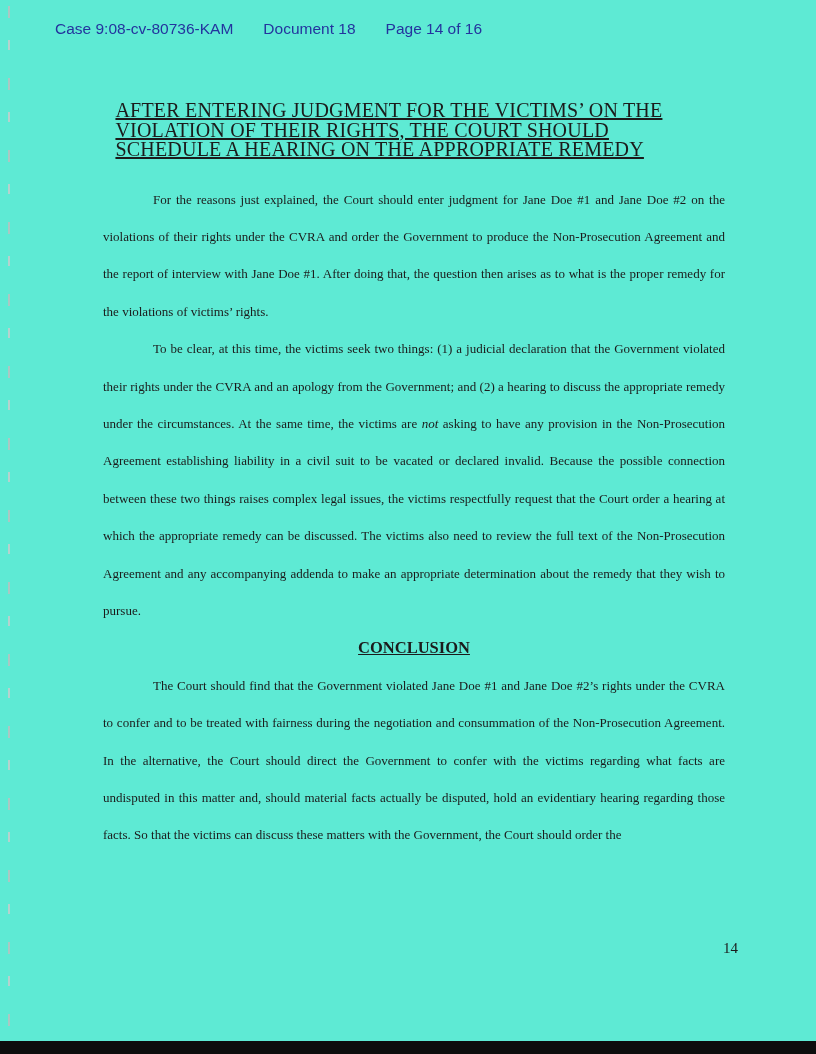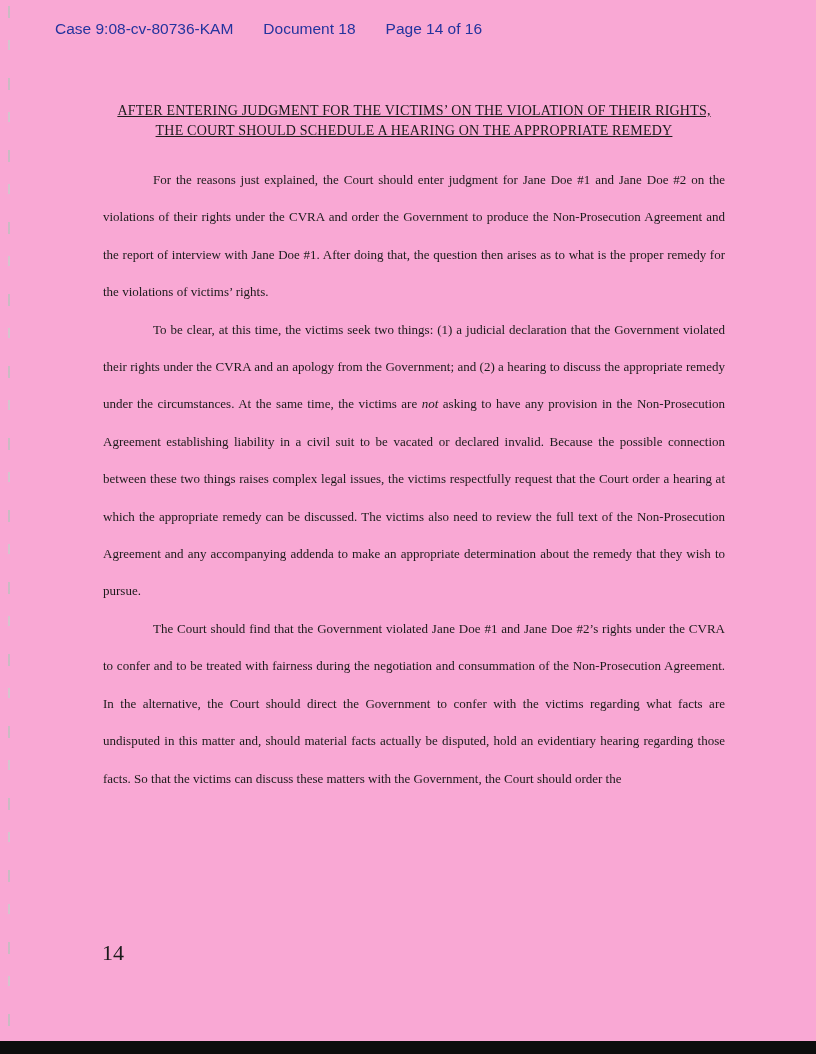--- a/index.html
+++ b/index.html
@@ -1,21 +1,21 @@
 <!DOCTYPE html>
 <html style="--header-color: #24349e;"><head>
 <meta charset="utf-8">
 <style>
   html, body { margin: 0; padding: 0; background: #e8e8e8; }
   .page {
     position: relative;
     width: 816px;
     height: 1054px;
     margin: 0 auto;
-    background: #f9a8d4;
+    background: #5eead4;
     overflow: hidden;
   }
   
   .scan-artifact-left {
     position: absolute;
     left: 8px;
     top: 6px;
     bottom: 16px;
     width: 2px;
     background: repeating-linear-gradient(
@@ -43,24 +43,23 @@
     position: absolute;
     top: 101px;
     left: 103px;
     width: 622px;
     font-family: "Liberation Serif", "DejaVu Serif", serif;
     color: #1b1b1b;
   }
   .section-heading {
     margin: 0 auto 21px auto;
     width: 96%;
-    font-size: 14px;
+    font-size: 20px;
     font-weight: normal;
     line-height: 19.5px;
-    text-align: center;
     text-decoration: underline;
     letter-spacing: 0.2px;
   }
   .para {
     margin: 0;
     font-size: 13px;
     line-height: 37.4px;
     text-align: justify;
     text-indent: 50px;
   }
@@ -69,25 +68,25 @@
     margin: 0;
     font-size: 16.5px;
     font-weight: bold;
     line-height: 37.4px;
     text-align: center;
   }
   .conclusion-heading span { text-decoration: underline; }
   .page-number {
     position: absolute;
     top: 940px;
-    left: 102px;
+    left: 116px;
     width: 622px;
-    text-align: left;
+    text-align: right;
     font-family: "Liberation Serif", "DejaVu Serif", serif;
-    font-size: 22px;
+    font-size: 15px;
     color: #1b1b1b;
   }
   .bottom-bar {
     position: absolute;
     left: 0;
     right: 0;
     bottom: 0;
     height: 13px;
     background: #0d0d0d;
   }
@@ -106,20 +105,21 @@
   </header>
 
   <main class="doc-body">
 
     <h1 class="section-heading">AFTER ENTERING JUDGMENT FOR THE VICTIMS’ ON THE VIOLATION OF THEIR RIGHTS, THE COURT SHOULD SCHEDULE A HEARING ON THE APPROPRIATE REMEDY</h1>
 
     <p class="para">For the reasons just explained, the Court should enter judgment for Jane Doe #1 and Jane Doe #2 on the violations of their rights under the CVRA and order the Government to produce the Non-Prosecution Agreement and the report of interview with Jane Doe #1.  After doing that, the question then arises as to what is the proper remedy for the violations of victims’ rights.</p>
 
     <p class="para"><span>To be clear, at this time, the victims seek two things: (1) a judicial declaration that the Government violated their rights under the CVRA and an apology from the Government; and (2) a hearing to discuss the appropriate remedy under the circumstances.  At the same time, the victims are </span><i>not</i><span> asking to have any provision in the Non-Prosecution Agreement establishing liability in a civil suit to be vacated or declared invalid.   Because the possible connection between these two things raises complex legal issues, the victims respectfully request that the Court order a hearing at which the appropriate remedy can be discussed.   The victims also need to review the full text of the Non-Prosecution Agreement and any accompanying addenda to make an appropriate determination about the remedy that they wish to pursue.</span></p>
 
+    <h2 class="conclusion-heading"><span>CONCLUSION</span></h2>
 
     <p class="para">The Court should find that the Government violated Jane Doe #1 and Jane Doe #2’s rights under the CVRA to confer and to be treated with fairness during the negotiation and consummation of the Non-Prosecution Agreement.  In the alternative, the Court should direct the Government to confer with the victims regarding what facts are undisputed in this matter and, should material facts actually be disputed, hold an evidentiary hearing regarding those facts.  So that the victims can discuss these matters with the Government, the Court should order the</p>
 
   </main>
 
   <div class="page-number">14</div>
 
   <div class="bottom-bar"></div>
 
 </div>

